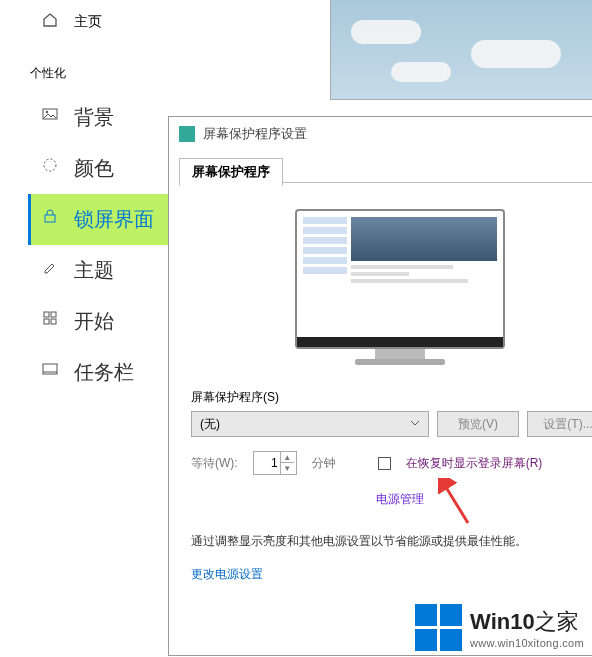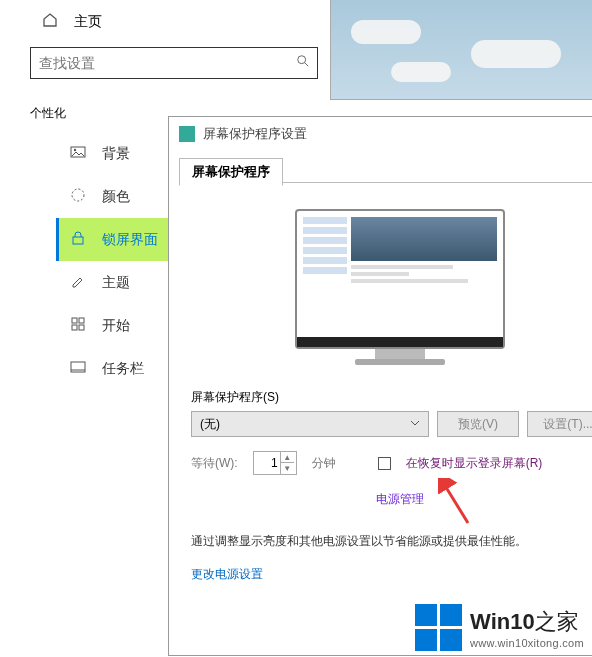--- a/index.html
+++ b/index.html
@@ -6,21 +6,21 @@
 body { width:592px; height:657px; background:#fff; overflow:hidden; position:relative; }
 
 
 .settings-panel { position:absolute; left:16px; top:0; width:320px; height:622px;padding-left:12px; }
 .home-row { display:flex; align-items:center; padding:12px 14px; font-size:14px; }
 .home-row .icon { width:18px; margin-right:14px; }
 .search-box { margin:4px 2px; border:1px solid #333; display:flex; align-items:center; height:32px; width:288px; }
 .search-box input { flex:1; border:none; outline:none; font-size:14px; padding:0 8px; color:#888; background:transparent; }
 .search-box .search-icon { width:28px; text-align:center; color:#444; }
 .category-title { padding:22px 2px 10px; font-size:12px; }
-.nav-item { display:flex; align-items:flex-end; padding:12px 14px; font-size:14px; color:#333; cursor:default;margin-left:28px; }
+.nav-item { display:flex; align-items:flex-start; padding:12px 14px; font-size:20px; color:#333; cursor:default; }
 .nav-item .icon { width:18px; margin-right:14px; color:#555; }
 .nav-item.active { background:#bef264; color:#0078d7; border-left:3px solid #0078d7; padding-left:11px; }
 .nav-item.active .icon { color:#0078d7; }
 
 
 .sky { position:absolute; left:330px; top:0; width:262px; height:100px; background:linear-gradient(#a9c9db,#c5dae8); border-left:1px solid #aaa; border-bottom:1px solid #aaa; overflow:hidden; }
 .cloud { position:absolute; background:#f5f5f5; border-radius:20px; opacity:.9; }
 
 
 .dialog { position:absolute; left:168px; top:116px; width:464px; height:540px; background:#fff; border:1px solid #999; }
@@ -75,29 +75,20 @@
 <body>
 
 <div class="settings-panel">
   <div class="home-row">
     <span class="icon">
       <svg width="16" height="16" viewBox="0 0 16 16">
           <path d="M8 2l6 5v7H2V7z" fill="none" stroke="#555" stroke-width="1.3"></path>
         </svg>
     </span>
     <span>主页</span>
-  </div>
-  <div class="search-box">
-    <input placeholder="查找设置" style="">
-    <span class="search-icon">
-      <svg width="14" height="14" viewBox="0 0 16 16">
-          <circle cx="6.5" cy="6.5" r="4.5" fill="none" stroke="#555"></circle>
-          <line x1="10" y1="10" x2="14" y2="14" stroke="#555"></line>
-        </svg>
-    </span>
   </div>
   <div class="category-title">个性化</div>
 
   <div class="nav-item">
     <span class="icon"><svg width="16" height="16" viewBox="0 0 16 16">
           <rect x="1" y="3" width="14" height="10" fill="none" stroke="#555"></rect>
           <circle cx="5" cy="6" r="1.2" fill="#555"></circle>
           <path d="M2 12l4-4 3 3 2-2 3 3" fill="none" stroke="#555"></path>
         </svg></span>
     <span>背景</span>

